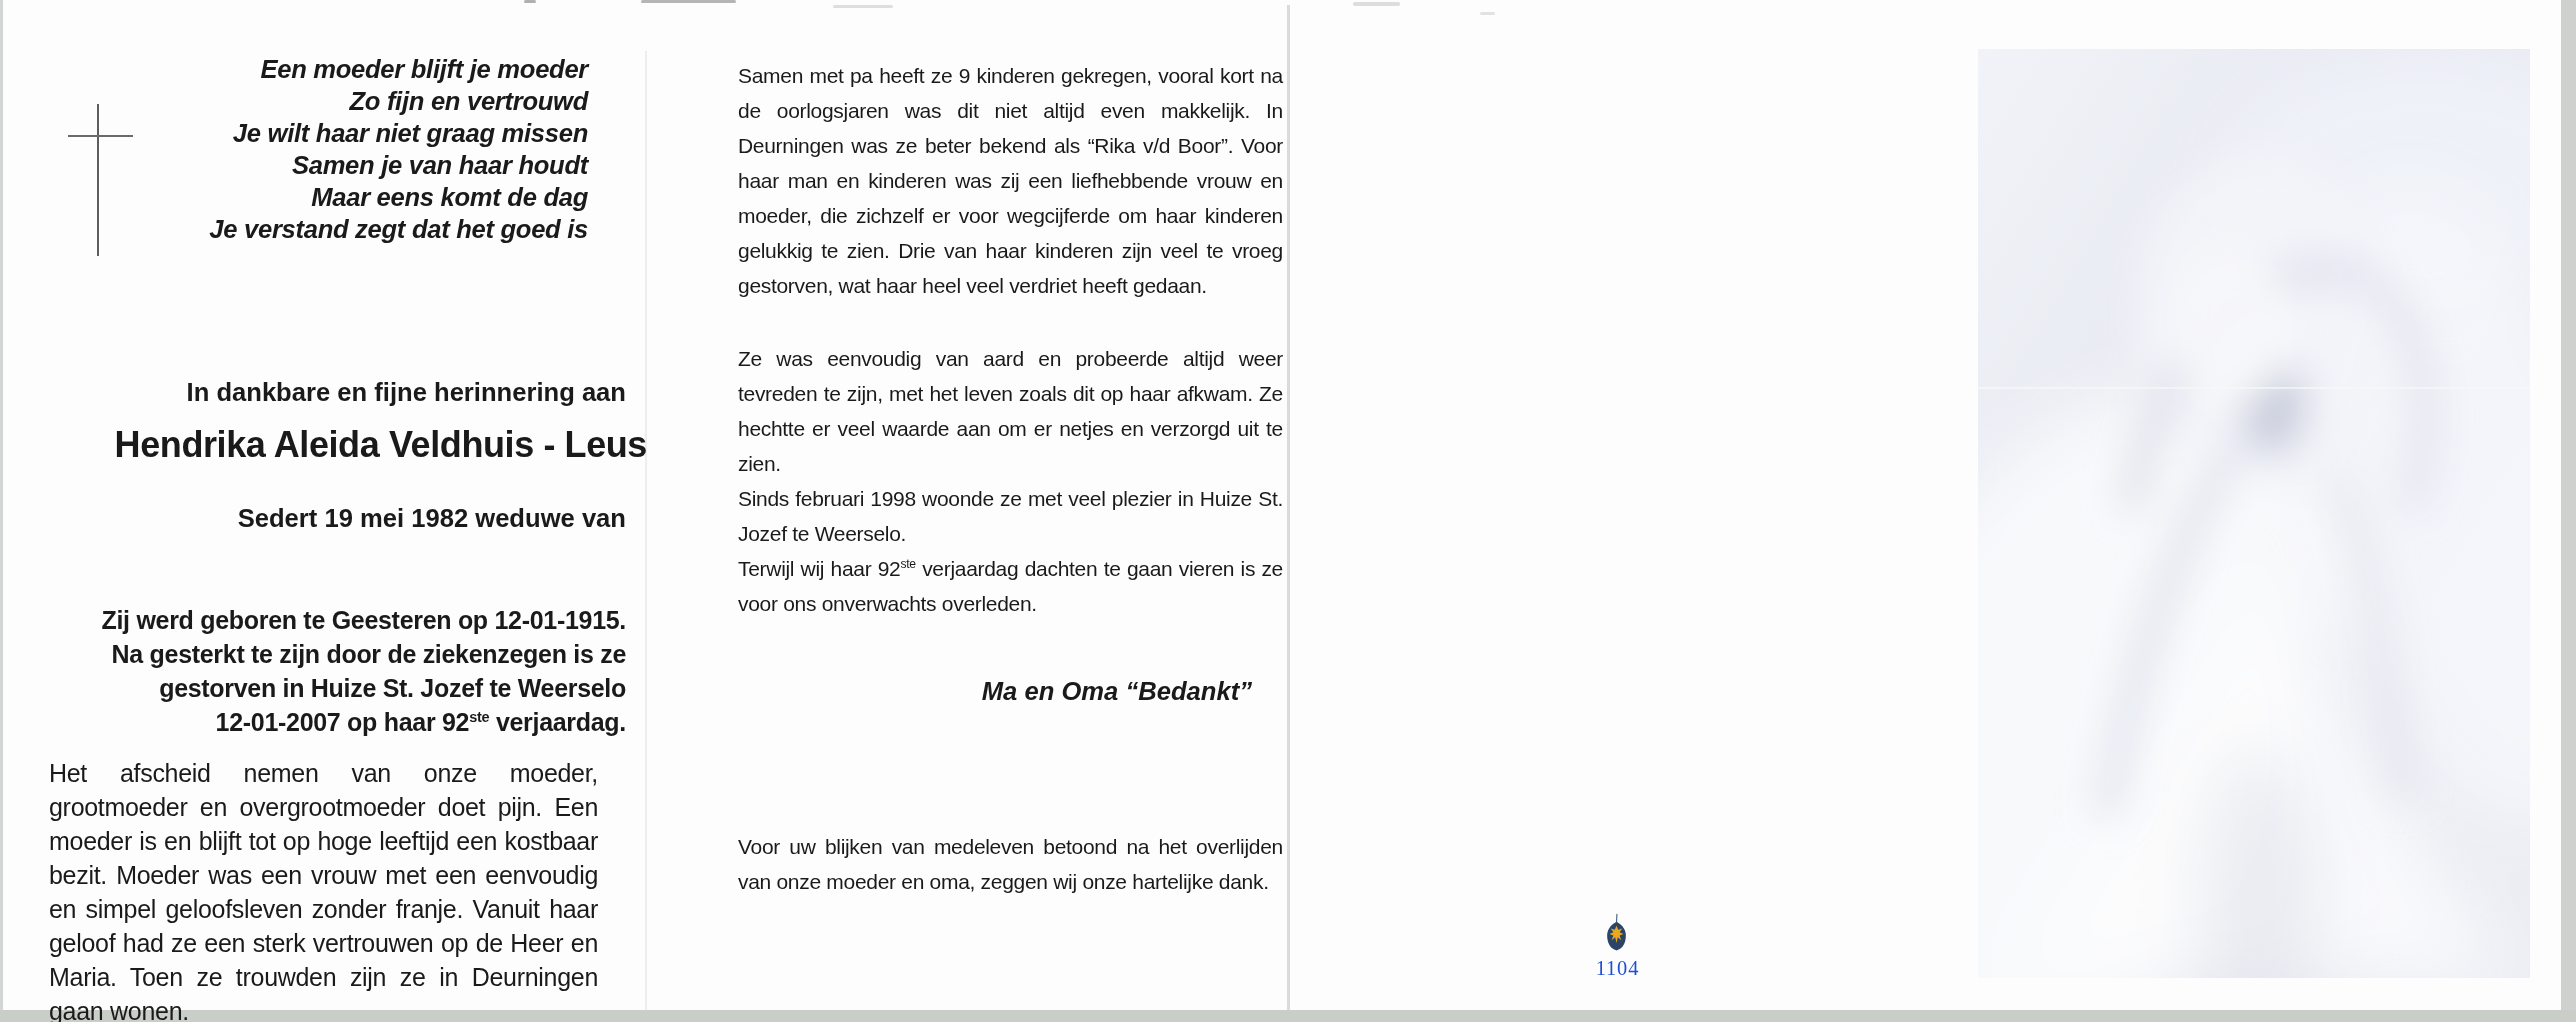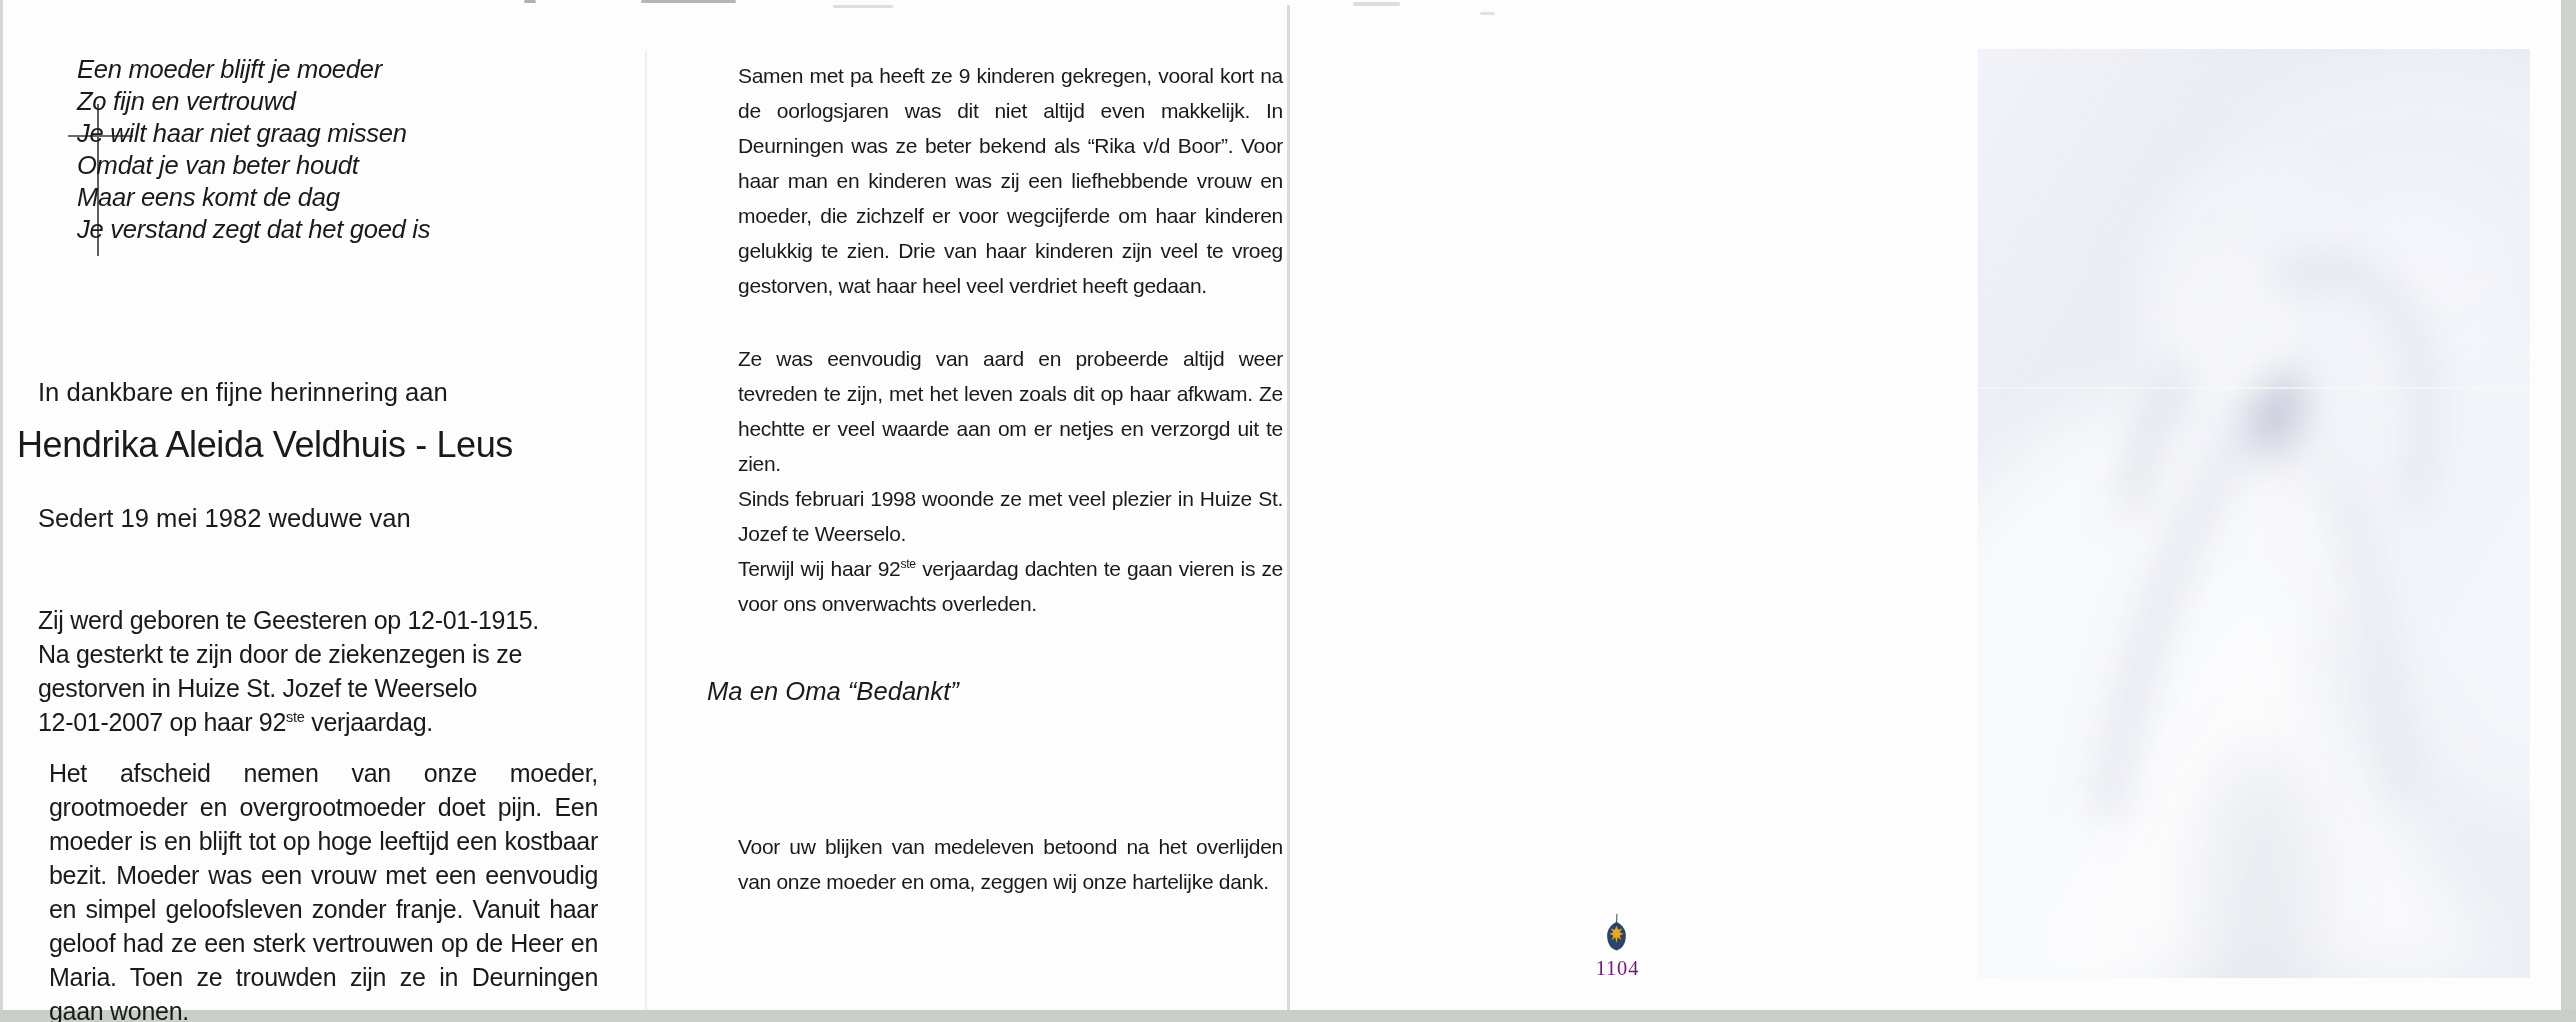--- a/index.html
+++ b/index.html
@@ -4,21 +4,21 @@
 <style>
   html,body{margin:0;padding:0;background:#c9cec9;}
   .scan{
     position:relative;width:2576px;height:1022px;overflow:hidden;
     background:#c9cec9;
     font-family:"Liberation Sans","DejaVu Sans",sans-serif;
     color:#1a1a1a;
   }
   .card{position:absolute;left:2.6px;top:0;width:2558px;height:1010px;background:#fdfdfe;}
   .abs{position:absolute;}
-  .center{text-align:left;}
+  .center{text-align:right;font-weight:bold;}
   .justify{text-align:justify;}
   .pre{white-space:pre-line;}
   .body-text{font-size:21px;line-height:35px;letter-spacing:-0.3px;margin-left:31px;}
   .body-text-left{font-size:25px;line-height:34px;letter-spacing:-0.3px;}
   .poem{font-style:italic;font-size:25.6px;line-height:32px;letter-spacing:-0.3px;}
   .intro{font-size:25.6px;}
   .name{font-size:36px;letter-spacing:-0.4px;}
   .widow1{font-size:25.6px;}
   .widow2{font-size:29px;}
   .life{font-size:25px;line-height:34px;letter-spacing:-0.3px;}
@@ -28,21 +28,21 @@
   .fold-quarter{position:absolute;left:645px;top:51px;width:1.7px;height:959px;background:rgba(195,197,193,0.28);}
   .fold-main{position:absolute;left:1287px;top:5.1px;width:2.6px;height:1005px;background:rgba(182,185,181,0.5);}
   .edge-left{position:absolute;left:0;top:0;width:2.6px;height:1022px;background:#d3d7d4;}
   .edge-right{position:absolute;left:2561px;top:0;width:15.3px;height:1022px;background:#ced2cf;}
   .edge-bottom{position:absolute;left:0;top:1010px;width:2576px;height:12px;background:#c9cec9;}
   .smudge{position:absolute;border-radius:1.7px;}
   .cross-v{position:absolute;left:97px;top:104px;width:1.7px;height:152px;background:#5f5f5f;}
   .cross-h{position:absolute;left:68px;top:135px;width:65px;height:1.7px;background:#6a6a6a;}
   .emblem{position:absolute;left:1596px;top:913px;width:41px;height:44px;}
   .print-number{position:absolute;left:1579px;top:957px;width:77px;text-align:center;
-    font-family:"Liberation Serif","DejaVu Serif",serif;font-size:20.4px;color:#701a75;letter-spacing:0.9px;}
+    font-family:"Liberation Serif","DejaVu Serif",serif;font-size:20.4px;color:#1d4ed8;letter-spacing:0.9px;}
   .rose{position:absolute;left:1978px;top:49px;width:552px;height:929px;}
 </style>
 </head>
 <body>
 
 <div class="scan">
   <div class="card"></div>
 
   <div class="fold-quarter"></div>
   <div class="fold-main"></div>
@@ -56,21 +56,21 @@
   <div class="smudge" style="left:1353px;top:1.7px;width:47px;height:4.3px;background:#bdbdbd;opacity:.5"></div>
   <div class="smudge" style="left:1480px;top:12px;width:15.3px;height:3.4px;background:#d0d0d0;opacity:.6"></div>
 
   <div class="cross-v"></div>
   <div class="cross-h"></div>
 
   <div class="abs poem center" style="left:77px;top:53px;width:511px;">
     <div>Een moeder blijft je moeder</div>
     <div>Zo fijn en vertrouwd</div>
     <div>Je wilt haar niet graag missen</div>
-    <div>Omdat je van beter houdt</div>
+    <div>Samen je van haar houdt</div>
     <div>Maar eens komt de dag</div>
     <div>Je verstand zegt dat het goed is</div>
   </div>
 
   <div class="abs name center" style="left:17px;top:424px;width:630px;">Hendrika Aleida Veldhuis - Leus</div>
 
   <div class="abs intro center" style="left:38px;top:378px;width:588px;">In dankbare en fijne herinnering aan</div>
 
   <div class="abs widow1 center" style="left:38px;top:504px;width:588px;">Sedert 19 mei 1982 weduwe van</div>
 

